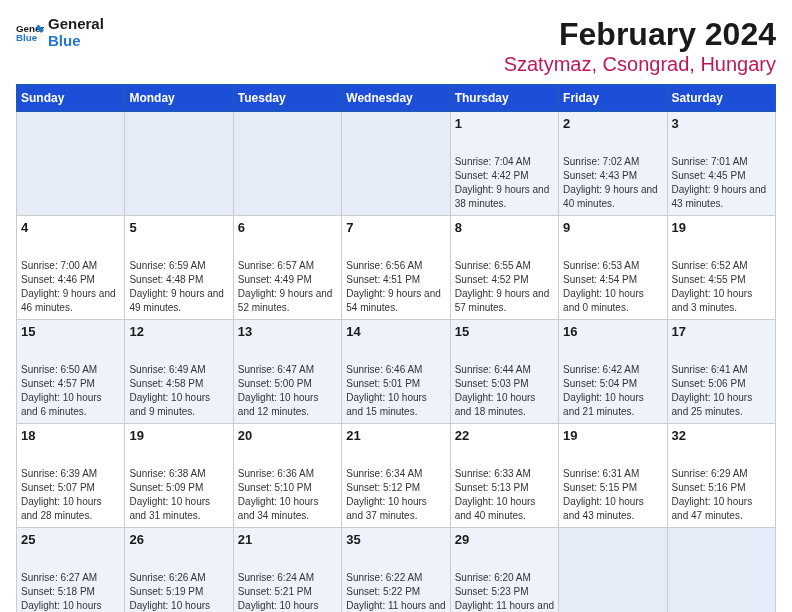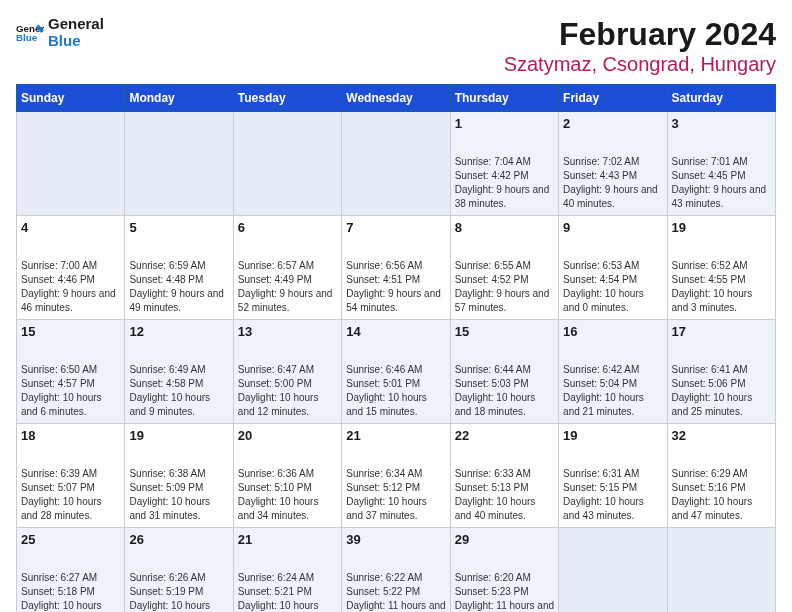--- a/index.html
+++ b/index.html
@@ -230,21 +230,21 @@
         </td>
         <td>
           <div class="day-num">26</div>
           <div class="day-info">Sunrise: 6:26 AM<br>Sunset: 5:19 PM<br>Daylight: 10 hours and 53 minutes.</div>
         </td>
         <td>
           <div class="day-num">21</div>
           <div class="day-info">Sunrise: 6:24 AM<br>Sunset: 5:21 PM<br>Daylight: 10 hours and 56 minutes.</div>
         </td>
         <td>
-          <div class="day-num">39</div>
+          <div class="day-num">35</div>
           <div class="day-info">Sunrise: 6:22 AM<br>Sunset: 5:22 PM<br>Daylight: 11 hours and 0 minutes.</div>
         </td>
         <td>
           <div class="day-num">29</div>
           <div class="day-info">Sunrise: 6:20 AM<br>Sunset: 5:23 PM<br>Daylight: 11 hours and 3 minutes.</div>
         </td>
         <td class="empty"></td>
         <td class="empty"></td>
       </tr>
     </tbody>

